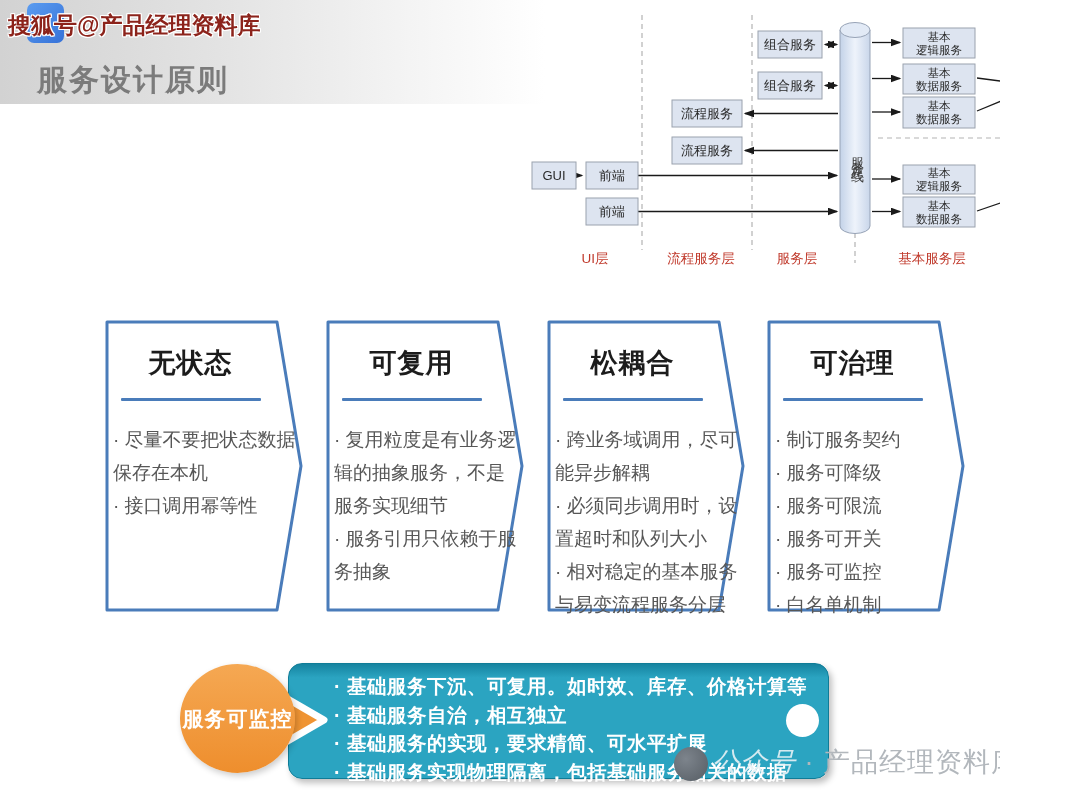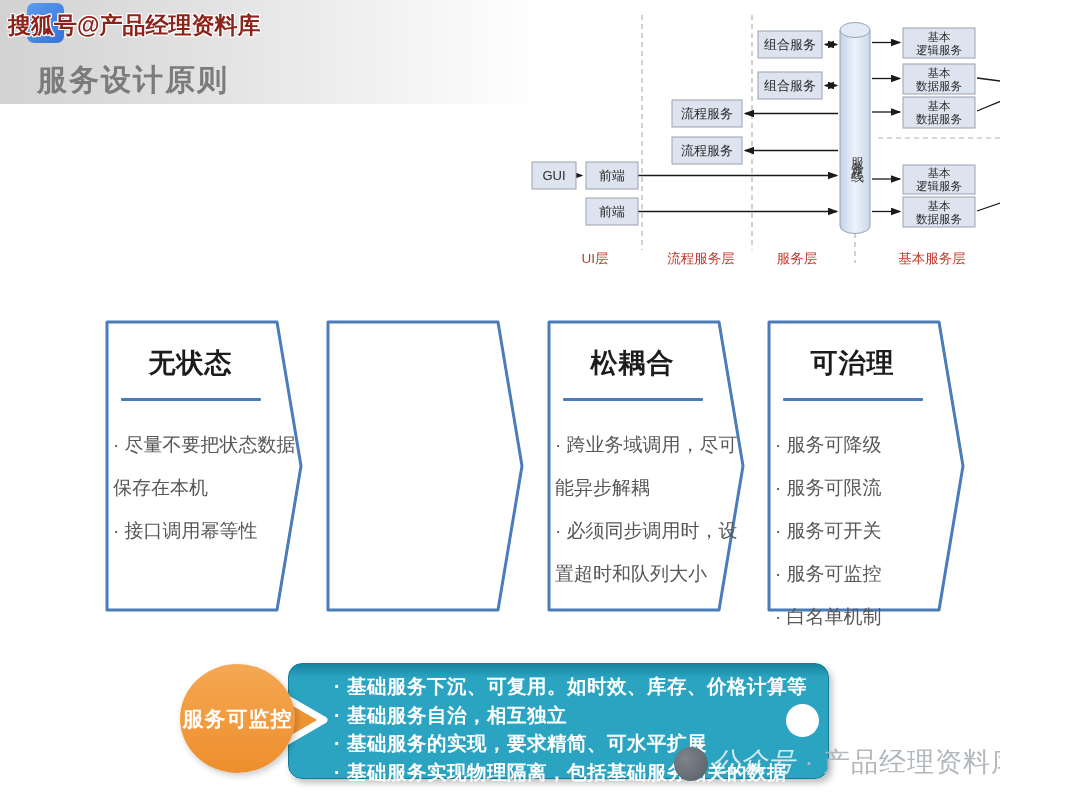--- a/index.html
+++ b/index.html
@@ -22,21 +22,21 @@
   #bus-label { position:absolute; left:846px; top:100px; width:20px; height:110px;
     writing-mode:vertical-rl; font-size:13px; color:#3a3a3a; letter-spacing:4px; text-align:center; }
 
   
   .principle { position:absolute; top:319px; width:202px; height:294px; }
   .principle svg.shape { position:absolute; left:0; top:0; }
   .p-content { position:relative; z-index:2; }
   .p-title { margin-top:26px; width:173px; text-align:center; font-size:27px; font-weight:700;
     color:#1c1c1c; letter-spacing:1px; }
   .p-underline { width:140px; height:3px; background:#4a7cba; margin:17px 0 0 17px; border-radius:1px; }
-  .p-bullets { margin:22px 0 0 9px; width:188px; font-size:19px; line-height:43px; color:#575757; }
+  .p-bullets { margin:22px 0 0 9px; width:188px; font-size:19px; line-height:33px; color:#575757; }
 
   
   #callout-box { position:absolute; left:288px; top:663px; width:541px; height:116px; border-radius:14px;
     background:linear-gradient(180deg,#15839f 0%,#2ba4c1 12%,#2ba4c1 100%);
     border:1px solid #0f7c97; box-shadow:3px 4px 6px rgba(0,0,0,0.25); }
   #callout-bullets { padding:8px 0 0 45px; font-size:19.5px; line-height:28.5px; color:#ffffff;
     font-weight:600; letter-spacing:0.5px; }
   #callout-dot { position:absolute; left:497px; top:40px; width:33px; height:33px; border-radius:50%;
     background:#ffffff; }
   #callout-arrow { position:absolute; left:280px; top:690px; z-index:2; }
@@ -177,44 +177,54 @@
         <div>· 尽量不要把状态数据保存在本机</div>
         <div>· 接口调用幂等性</div>
       </div>
     </div>
   </div>
 
   <div class="principle" style="left:325px;">
     <svg class="shape" width="202" height="294" viewBox="0 0 202 294">
       <polygon points="3,3 173,3 197,147 173,291 3,291" fill="#ffffff" stroke="#4a7cba" stroke-width="3" stroke-linejoin="round"></polygon>
     </svg>
+    <div class="p-content">
+      <div class="p-title">可复用</div>
+      <div class="p-underline"></div>
+      <div class="p-bullets">
+        <div>· 复用粒度是有业务逻辑的抽象服务，不是服务实现细节</div>
+        <div>· 服务引用只依赖于服务抽象</div>
+      </div>
+    </div>
   </div>
 
   <div class="principle" style="left:546px;">
     <svg class="shape" width="202" height="294" viewBox="0 0 202 294">
       <polygon points="3,3 173,3 197,147 173,291 3,291" fill="#ffffff" stroke="#4a7cba" stroke-width="3" stroke-linejoin="round"></polygon>
     </svg>
     <div class="p-content">
       <div class="p-title">松耦合</div>
       <div class="p-underline"></div>
       <div class="p-bullets">
         <div>· 跨业务域调用，尽可能异步解耦</div>
         <div>· 必须同步调用时，设置超时和队列大小</div>
+        <div>· 相对稳定的基本服务与易变流程服务分层</div>
       </div>
     </div>
   </div>
 
   <div class="principle" style="left:766px;">
     <svg class="shape" width="202" height="294" viewBox="0 0 202 294">
       <polygon points="3,3 173,3 197,147 173,291 3,291" fill="#ffffff" stroke="#4a7cba" stroke-width="3" stroke-linejoin="round"></polygon>
     </svg>
     <div class="p-content">
       <div class="p-title">可治理</div>
       <div class="p-underline"></div>
       <div class="p-bullets">
+        <div>· 制订服务契约</div>
         <div>· 服务可降级</div>
         <div>· 服务可限流</div>
         <div>· 服务可开关</div>
         <div>· 服务可监控</div>
         <div>· 白名单机制</div>
       </div>
     </div>
   </div>
 
   <div id="callout-box">

